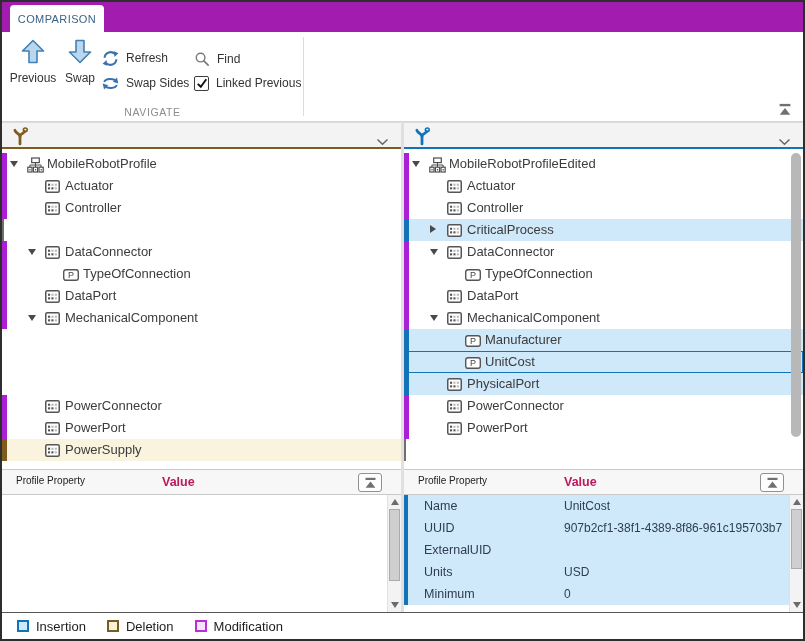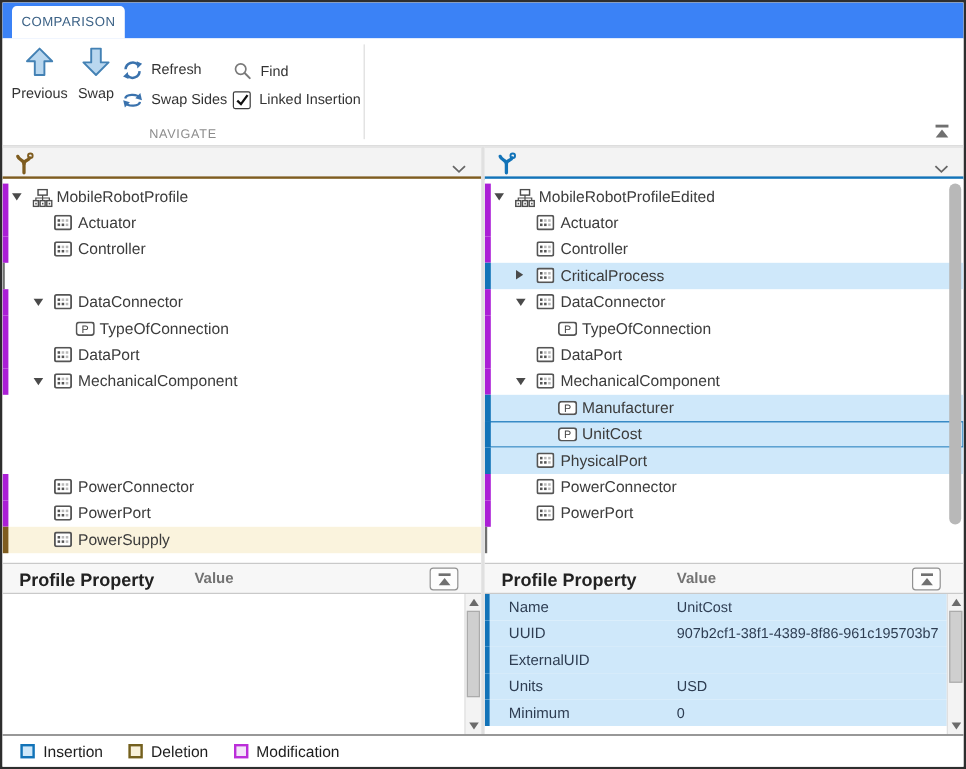--- a/index.html
+++ b/index.html
@@ -2,21 +2,21 @@
 <html><head>
 <meta charset="utf-8">
 <style>
   * { margin:0; padding:0; box-sizing:border-box; }
   body { font-family:"Liberation Sans", sans-serif; background:#888; }
   .window{
     position:relative; width:805px; height:641px;
     border:2px solid #2e2e2e; background:#fff; overflow:hidden;
   }
   
-  .tabbar{ position:absolute; left:0; top:0; right:0; height:30px; background:#3b82f6; }
+  .tabbar{ position:absolute; left:0; top:0; right:0; height:30px; background:#a21caf; }
   .tab{
     position:absolute; left:8px; top:3px; width:94px; height:27px;
     background:#fff; border-radius:4px 4px 0 0;
     display:flex; align-items:center; justify-content:center;
     font-size:11px; letter-spacing:.4px; color:#3c6286;
   }
   
   .ribbon{ position:absolute; left:0; top:30px; right:0; height:90px; background:#fff; border-bottom:1px solid #d5d5d5; }
   .btn-big{
     position:absolute; top:6px; width:54px; height:76px;
@@ -66,22 +66,22 @@
   .exp.closed{ top:6px; border-top:4.5px solid transparent; border-bottom:4.5px solid transparent; border-left:6px solid #4a4a4a; }
   .trow .ticon{ position:absolute; top:4px; }
   .trow .tlabel{ position:absolute; top:3px; font-size:13px; color:#3c3c3c; white-space:nowrap; }
   .tree-scroll{ position:absolute; right:1px; top:2px; bottom:2px; width:12px; }
   .tree-scroll .thumb{ position:absolute; left:1px; right:1px; top:2px; height:284px; background:#b8b8b8; border-radius:6px; }
   
   .prop-header{
     position:absolute; left:0; right:0; top:347px; height:26px; background:#f7f7f7;
     border-top:1px solid #c9c9c9; border-bottom:1px solid #c9c9c9;
   }
-  .prop-header .h1{ position:absolute; left:14px; top:5px; font-size:15px; font-weight:bold; color:#222; }
-  .prop-header .h2{ position:absolute; left:160px; top:5px; font-size:12.5px; font-weight:bold; color:#737373; }
+  .prop-header .h1{ position:absolute; left:14px; top:5px; font-size:10px; font-weight:normal; color:#222; }
+  .prop-header .h2{ position:absolute; left:160px; top:5px; font-size:12.5px; font-weight:bold; color:#be185d; }
   .prop-collapse{
     position:absolute; right:19px; top:3px; width:24px; height:19px;
     border:1px solid #919191; border-radius:3px; background:#fdfdfd;
     display:flex; align-items:center; justify-content:center;
   }
   .prop-body{ position:absolute; left:0; right:0; top:373px; height:117px; background:#fff; overflow:hidden; }
   .prow{ position:absolute; left:0; right:14px; height:22px; }
   .prow.hl{ background:#cfe8fa; }
   .prow.hl .pbar{ position:absolute; left:0; top:0; bottom:0; width:4px; background:#1273b8; }
   .prow .pname{ position:absolute; left:20px; top:4px; font-size:12.5px; color:#2e3d52; }
@@ -152,21 +152,21 @@
         <line x1="10.5" y1="10.5" x2="15" y2="15" stroke="#7a7a7a" stroke-width="1.8" stroke-linecap="round"></line>
       </svg>
       <span>Find</span>
     </div>
     <div class="btn-small" style="left:192px; top:41px;">
       <span class="checkbox">
         <svg width="12" height="12" viewBox="0 0 14 14">
             <polyline points="2,8 5.6,11.4 12,2.6" fill="none" stroke="#111" stroke-width="2.2"></polyline>
           </svg>
       </span>
-      <span>Linked Insertion</span>
+      <span>Linked Previous</span>
     </div>
 
     <div class="section-label">NAVIGATE</div>
     <div class="vdivider"></div>
     <div class="ribbon-collapse">
       <svg width="14" height="13" viewBox="0 0 13 12">
           <rect x="1.5" y="0.8" width="10" height="2.2" fill="#707070"></rect>
           <polygon points="6.5,4.6 1.6,10.8 11.4,10.8" fill="#707070"></polygon>
         </svg>
     </div>

